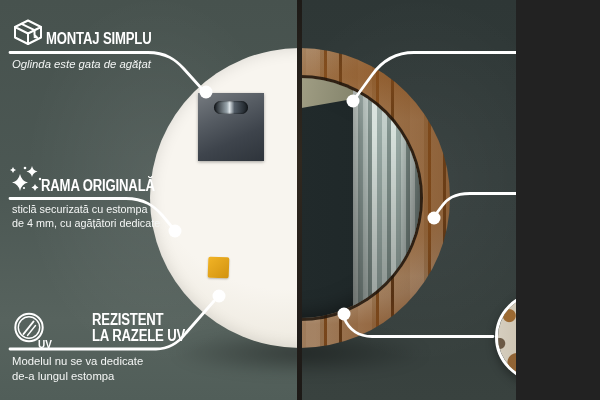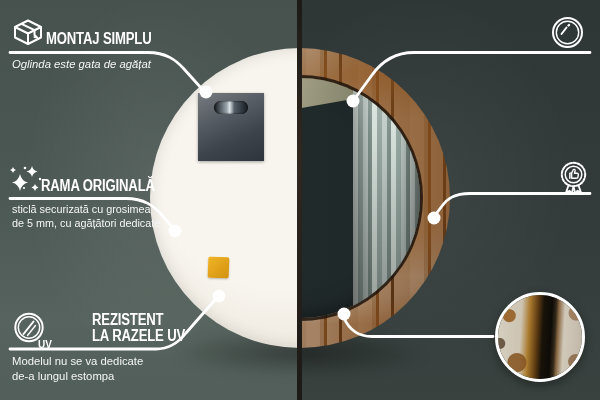--- a/index.html
+++ b/index.html
@@ -1,16 +1,16 @@
 <!DOCTYPE html>
 <html><head>
 <meta charset="utf-8">
 <style>
   html,body{margin:0;padding:0;background:#222;}
-  .stage{position:relative;width:600px;height:400px;overflow:hidden;
+  .stage{position:relative;width:516px;height:400px;overflow:hidden;
          font-family:"Liberation Sans",sans-serif;color:#fff;}
   
   .bg-left{position:absolute;left:0;top:0;width:300px;height:400px;
     background:linear-gradient(180deg,#47524e 0%,#4c5854 48%,#57635e 80%,#515e59 100%);}
   .bg-left::after{content:"";position:absolute;inset:0;
     background:radial-gradient(ellipse at 52% 45%,rgba(255,255,255,0.07),transparent 60%);}
   .bg-right{position:absolute;left:300px;top:0;width:300px;height:400px;
     background:linear-gradient(180deg,#2e3736 0%,#333c3b 55%,#39423f 100%);}
   .bg-right::after{content:"";position:absolute;inset:0;
     background:radial-gradient(ellipse at 40% 45%,rgba(255,255,255,0.05),transparent 60%);}
@@ -158,22 +158,22 @@
         <path d="M6 5 Q6.6 7.4 9 8 Q6.6 8.6 6 11 Q5.4 8.6 3 8 Q5.4 7.4 6 5 Z"></path>
         <circle cx="18" cy="6" r="1.3"></circle>
           <circle cx="33" cy="17" r="1.2"></circle>
           <circle cx="17" cy="26" r="1.1"></circle>
       </svg>
     </div>
     <div class="c-title" style="position:absolute;left:41px;top:178px;">
       <span class="hl">RAMA ORIGINALĂ</span>
     </div>
     <div class="c-desc" style="position:absolute;left:12px;top:202px;font-size:10.8px;">
-      <div>sticlă securizată cu grosimea</div>
-      <div>de 5 mm, cu agățători dedicate</div>
+      <div>sticlă securizată cu estompa</div>
+      <div>de 4 mm, cu agățători dedicate</div>
     </div>
   </div>
 
   <div class="callout right-align">
     <div class="icon-box" style="position:absolute;left:555px;top:161px;">
       <svg class="icon" width="37" height="37" viewBox="0 0 37 37" fill="none" stroke="#fff" stroke-linecap="round" stroke-linejoin="round">
         <circle cx="18.5" cy="13.5" r="11.7" stroke-width="2" stroke-dasharray="2.6 1.6"></circle>
         <circle cx="18.5" cy="13.5" r="8.3" stroke-width="1.5"></circle>
         <path d="M14.8 17.3 v-5.2 h1.8 m0 5.2 v-5.2 m0 5.2 h4.6 q1.6 0 1.8 -1.5 l0.3 -2 q0.2 -1.5 -1.2 -1.5 h-2.6 l0.6 -2.3 q0.3 -1.3 -0.8 -1.6 q-0.9 -0.2 -1.3 0.9 l-1.4 2.8" stroke-width="1.4"></path>
         <path d="M13.5 24.5 L11 31.5 L14.6 29.8 L16.6 33 L18.6 25.3" stroke-width="1.8"></path>

